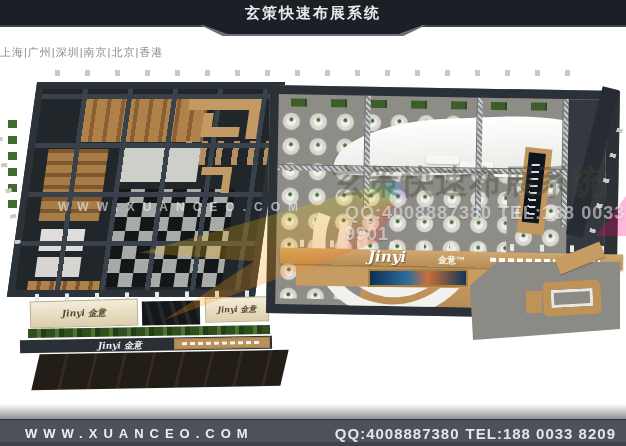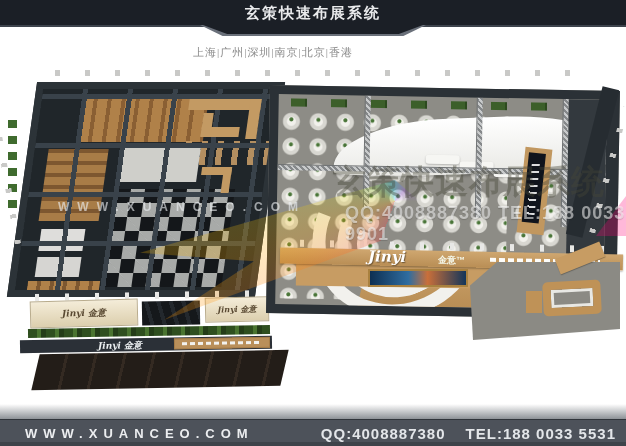--- a/index.html
+++ b/index.html
@@ -9,22 +9,22 @@
 
   
   .top-bar{left:0;top:0;width:626px;height:25px;background:var(--header-bg,#1b1f26);
            border-bottom:2px solid #3d434c;}
   .top-tab-outline{left:200px;top:25px;width:226px;height:11px;background:#6a707a;
            clip-path:polygon(0 0,100% 0,90% 100%,10% 100%);}
   .top-tab{left:203px;top:25px;width:220px;height:9px;background:var(--header-bg,#1b1f26);
            clip-path:polygon(0 0,100% 0,89% 100%,11% 100%);}
   .top-title{left:0;top:4px;width:626px;text-align:center;color:#e9eaec;
            font-size:15px;font-weight:bold;letter-spacing:2px;}
-  .cities{left:0;top:45px;width:546px;text-align:center;color:#898989;font-size:11px;
-           letter-spacing:1px;font-family:Liberation Serif, serif;}
+  .cities{left:0;top:45px;width:546px;text-align:left;color:#898989;font-size:11px;
+           letter-spacing:1px;}
 
   
   .lb{left:22px;top:82px;width:248px;height:215px;transform:skewX(-8deg);
       background:#20262a;border:7px solid #2c3338;box-sizing:border-box;overflow:hidden;}
   .lb-wood1{left:42px;top:8px;width:125px;height:45px;
       background:repeating-linear-gradient(90deg,#b08149 0 10px,#8a5f33 10px 14px);}
   .lb-wood2{left:14px;top:60px;width:60px;height:72px;
       background:repeating-linear-gradient(0deg,#a87c47 0 8px,#7d5730 8px 12px);}
   .lb-figs{left:150px;top:52px;width:86px;height:24px;
       background:repeating-linear-gradient(90deg,#c49a66 0 6px,rgba(0,0,0,0) 6px 16px);opacity:.9;}
@@ -164,21 +164,21 @@
 
   
   .footer-shadow{left:0;top:404px;width:626px;height:15px;
       background:linear-gradient(#ffffff,#8e9297);}
   .footer-bar{left:0;top:419px;width:626px;height:27px;background:var(--footer-bg,#4d525a);
       border-top:1px solid #30343a;box-shadow:inset 0 -4px 0 #3e434a;box-sizing:border-box;}
   .footer-site{position:absolute;left:25px;top:6px;font-size:13px;font-weight:bold;
       letter-spacing:6px;color:#eceef0;}
   .footer-contact{position:absolute;right:10px;top:5px;font-size:15px;font-weight:bold;
       color:#e3e6e9;letter-spacing:1px;}
-  .footer-contact span{margin-left:20px;}
+  .footer-contact span{margin-left:6px;}
 </style>
 </head>
 <body>
 
 <div class="page">
 
   <div class="abs top-bar"></div>
   <div class="abs top-tab-outline"></div>
   <div class="abs top-tab"></div>
   <div class="abs top-title">玄策快速布展系统</div>
@@ -264,16 +264,16 @@
 
   <div class="abs prism"></div>
   <div class="abs prism2"></div>
   <div class="abs wm-site">WWW.XUANCEO.COM</div>
   <div class="abs wm-big">玄策快速布展系统</div>
   <div class="abs wm-qq">QQ:4008887380 TEL:188 0033 9901</div>
 
   <div class="abs footer-shadow"></div>
   <div class="abs footer-bar">
     <span class="footer-site">WWW.XUANCEO.COM</span>
-    <span class="footer-contact"><span>QQ:4008887380</span><span>TEL:188 0033 5531</span></span>
+    <span class="footer-contact"><span>QQ:4008887380</span><span>TEL:188 0033 8209</span></span>
   </div>
 
 </div>
 
 </body></html>

